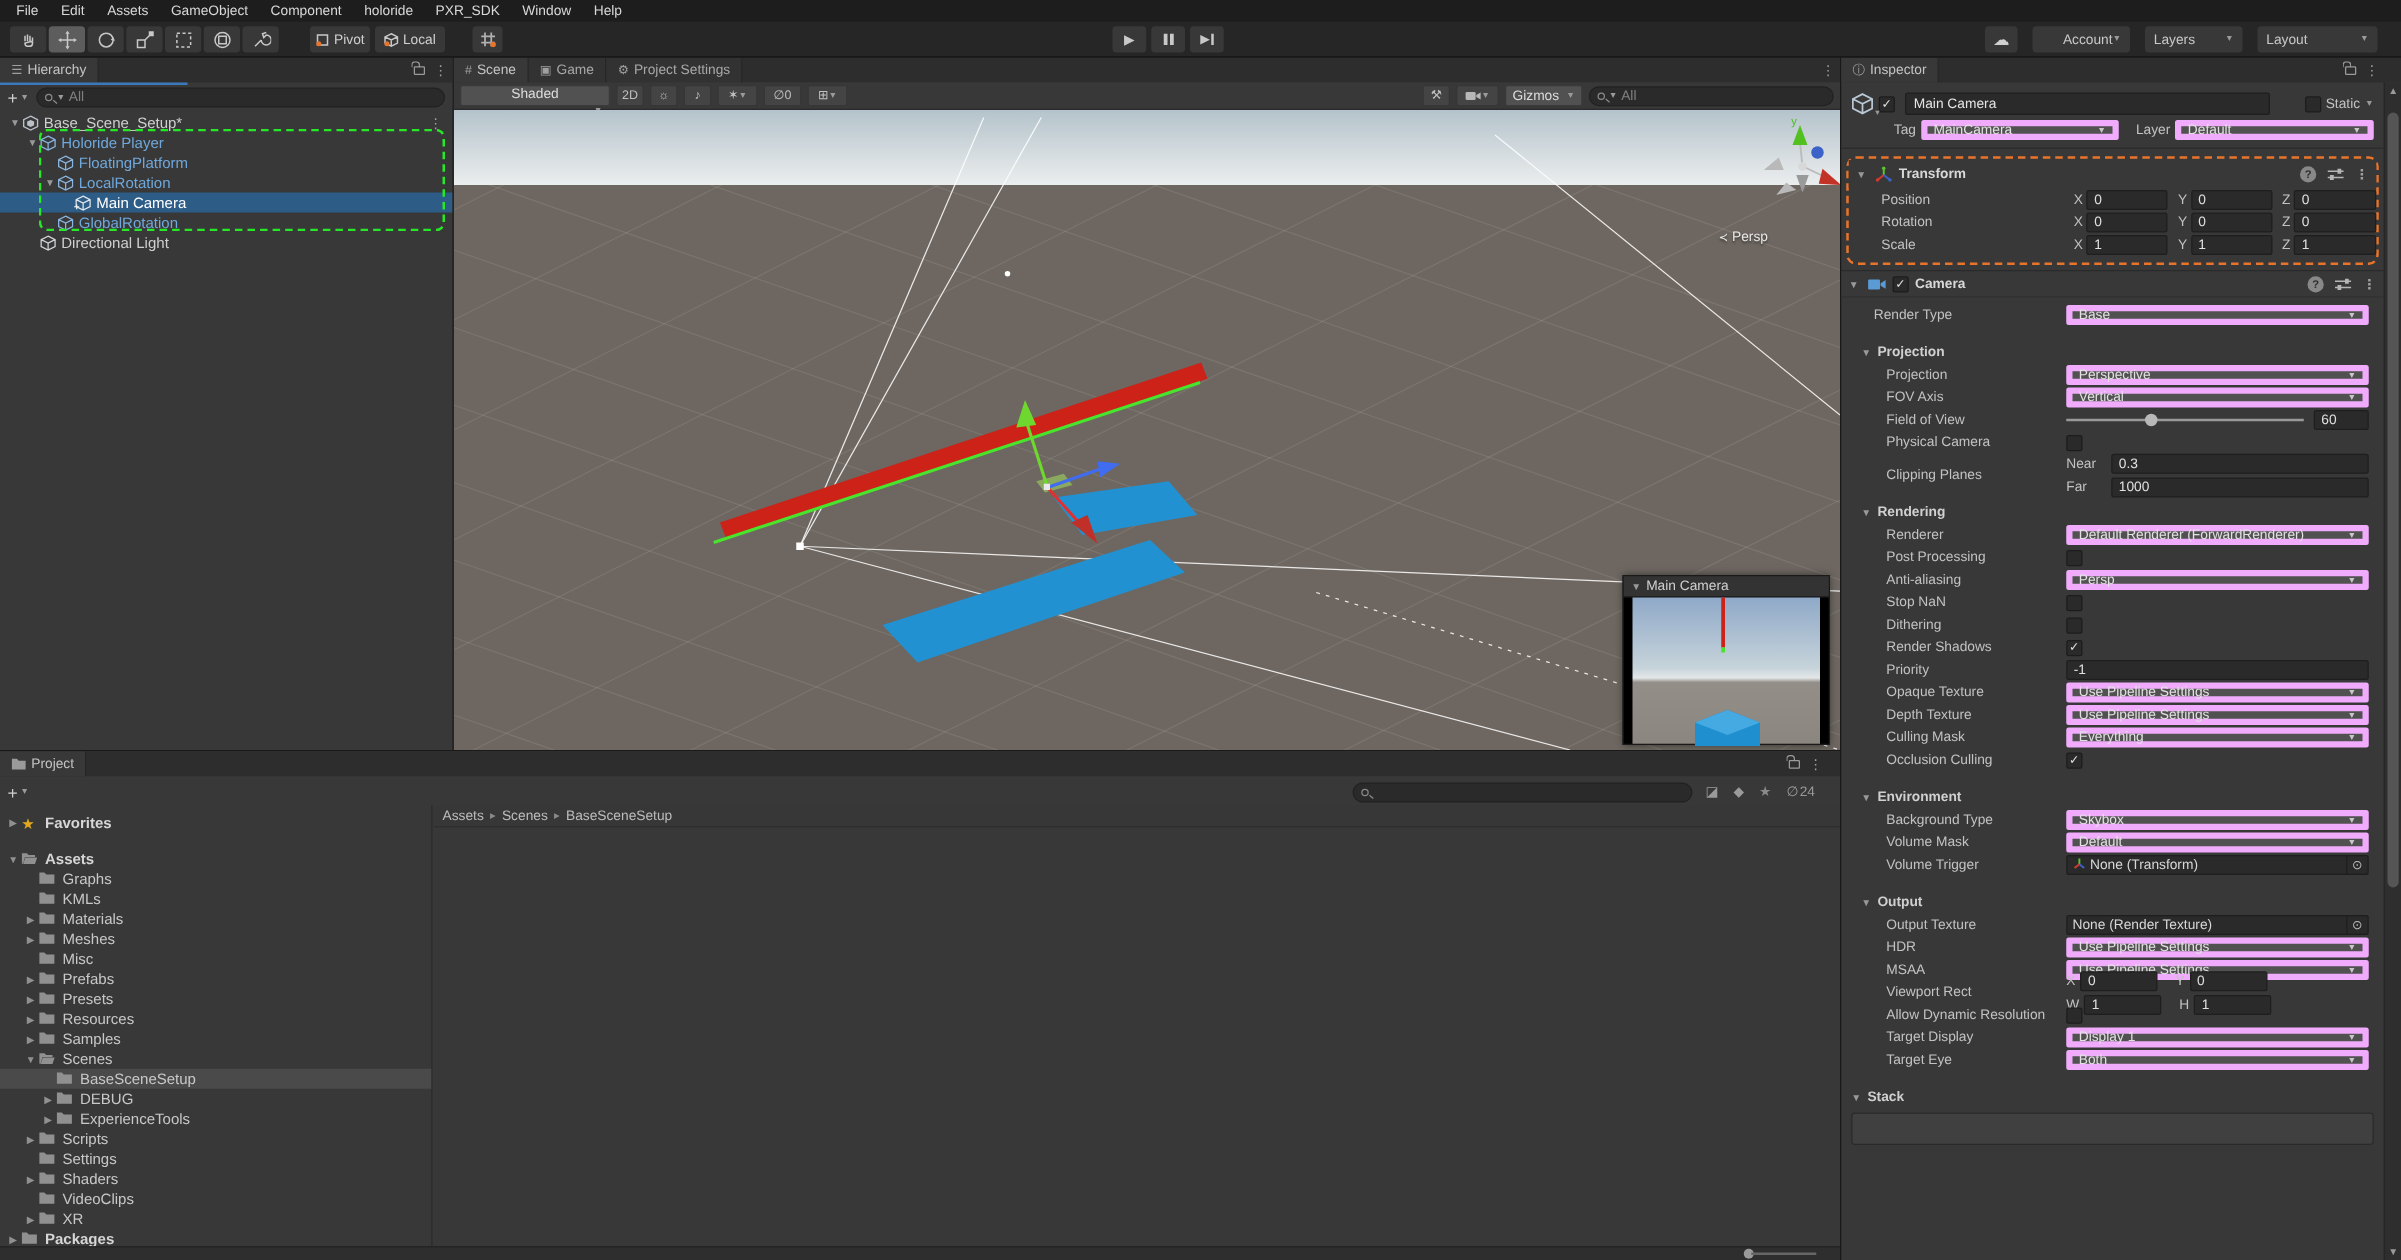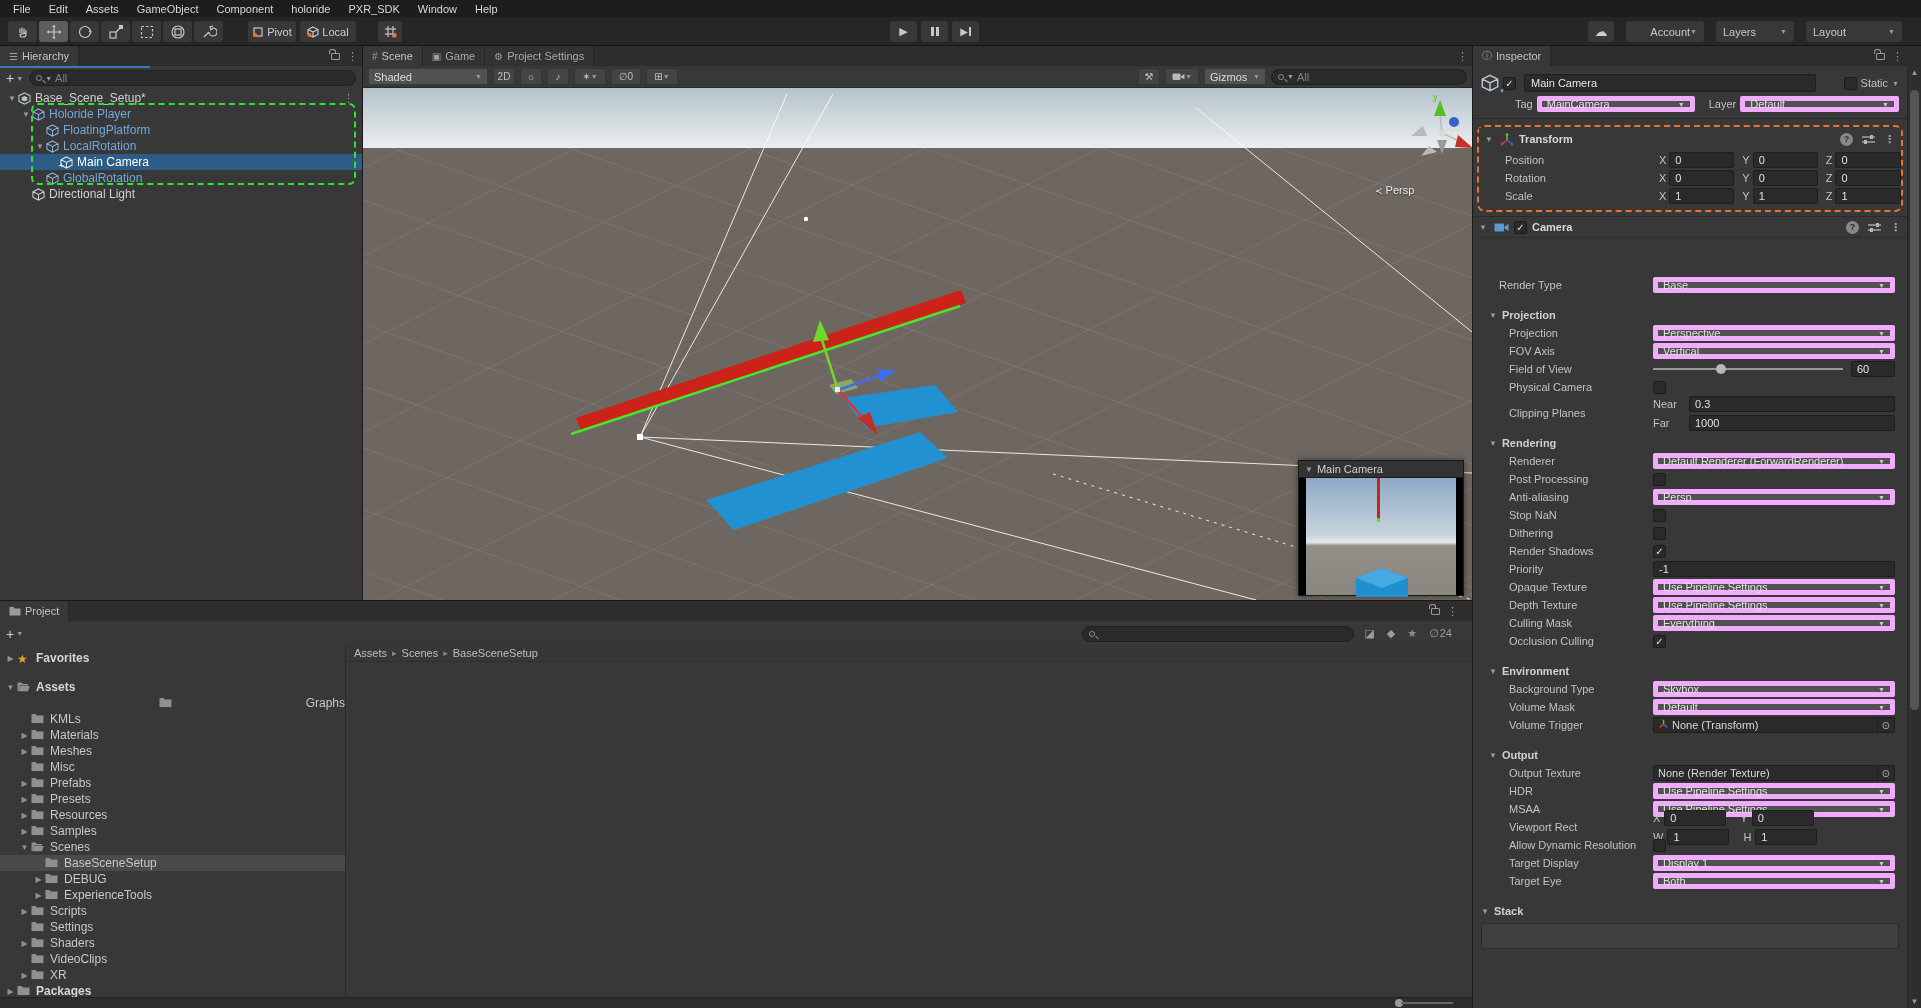--- a/index.html
+++ b/index.html
@@ -357,21 +357,21 @@
       </div>
       <div class="tab" style="background: rgb(50, 50, 50); color: rgb(168, 168, 168);">
         <span class="ticon">⚙</span>
         <span>Project Settings</span>
       </div>
       <div class="strip-right">
         <span class="kebab">⋮</span>
       </div>
   </div>
   <div id="scene-toolbar">
-    <div class="sc-btn" style="width:120px;">
+    <div class="sc-btn" style="width:120px;flex-direction:column;">
       <span>Shaded</span>
       <span class="dda mini-arrow" style="margin-left:auto;">▼</span>
     </div>
     <div class="sc-ic">
         <span>2D</span>
       </div>
     <div class="sc-ic">
         <span>☼</span>
       </div>
     <div class="sc-ic">
@@ -560,21 +560,21 @@
         <div class="prow bold" style="margin-top: 13px; padding-left: 4px;">
           <span class="arr">▼</span>
           <span class="obj-ic">
             <svg width="13" height="11" viewBox="0 0 13 11" style="display:block">
               <path d="M0.5 1.5 H4.5 L6 3 H11 V4.5 H3 L1.5 10 H0.5 Z" fill="#909090"></path>
               <path d="M3.2 5 H12.7 L11 10.2 H1.6 Z" fill="#909090"></path>
             </svg>
           </span>
           <span>Assets</span>
         </div>
-        <div class="prow" style="padding-left: 18px; justify-content: space-between;">
+        <div class="prow" style="padding-left: 18px;">
           <span class="arr"></span>
           <span class="obj-ic">
             <svg width="13" height="11" viewBox="0 0 13 11" style="display:block">
               <path d="M0.5 1 H4.5 L6 2.5 H12.5 V10 H0.5 Z" fill="#909090"></path>
             </svg>
           </span>
           <span>Graphs</span>
         </div>
         <div class="prow" style="padding-left: 18px;">
           <span class="arr"></span>
@@ -895,21 +895,21 @@
         <span class="help-ic">?</span>
         <svg width="13" height="11" viewBox="0 0 13 11">
             <line x1="0" y1="3" x2="13" y2="3" stroke="#b5b5b5" stroke-width="1.3"></line>
             <line x1="0" y1="8" x2="13" y2="8" stroke="#b5b5b5" stroke-width="1.3"></line>
             <rect x="8" y="1" width="3" height="4" fill="#b5b5b5"></rect>
             <rect x="2" y="6" width="3" height="4" fill="#b5b5b5"></rect>
           </svg>
         <span class="kebab">⋮</span>
       </span>
     </div>
-    <div id="camera-rows" class="relwrap" style="padding-top:4px;margin-top:33px;">
+    <div id="camera-rows" class="relwrap" style="padding-top:4px;">
         <div class="irow relwrap">
           <span class="rlabel">Render Type</span>
           <span class="rvalue">
             <span class="dd" style="flex:1;">
               <span>Base</span>
               <span class="dda">▼</span>
             </span>
           </span>
         </div>
         <div class="group-hdr">

